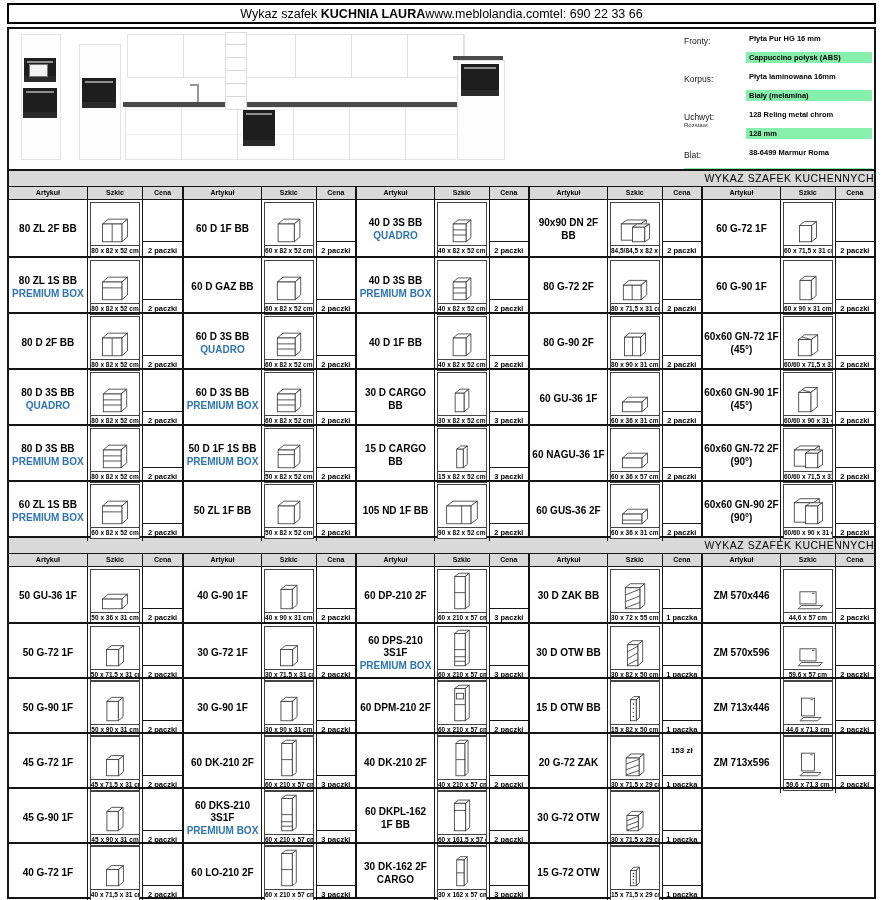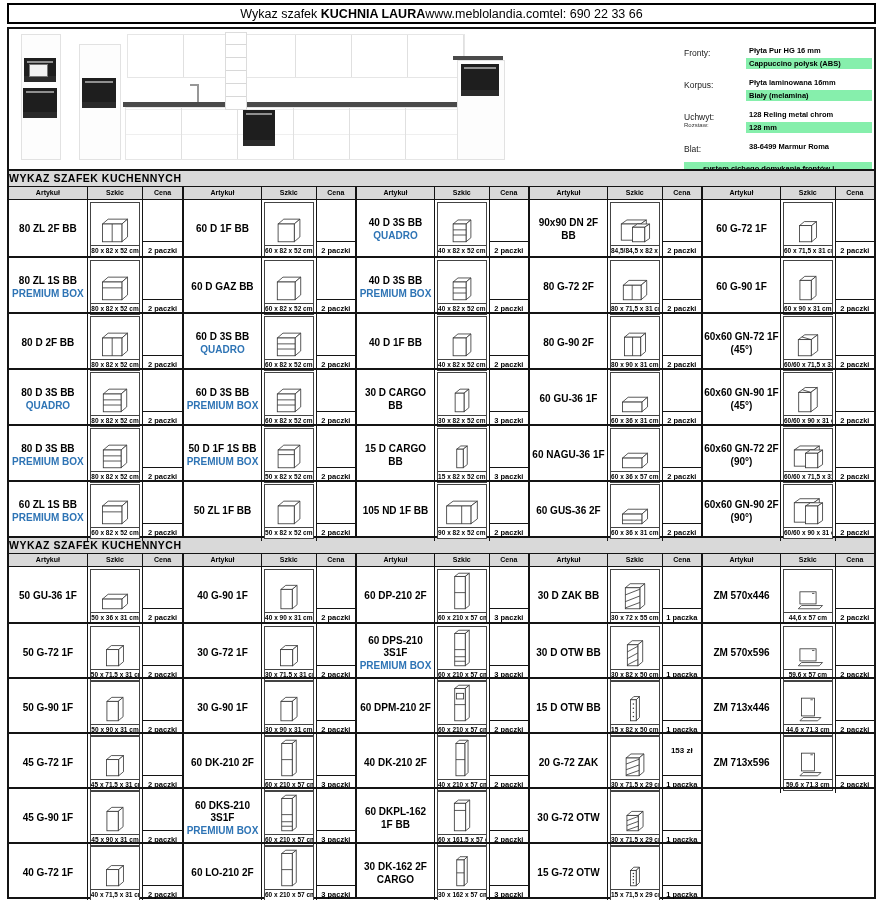--- a/index.html
+++ b/index.html
@@ -29,31 +29,31 @@
   .baserun{left:110px;top:75px;width:340px;height:51px;border:1px solid #e6e6e6;
     background:repeating-linear-gradient(90deg,rgba(0,0,0,0) 0 55px,#e0e0e0 55px 56px),
                repeating-linear-gradient(0deg,rgba(0,0,0,0) 0 24px,#efefef 24px 25px);}
   .faucet{left:182px;top:52px;width:2px;height:18px;background:#979797;}
   .faucet::before{content:"";position:absolute;left:-7px;top:0;width:8px;height:2px;background:#979797;}
   .oven3{left:228px;top:78px;width:32px;height:36px;}
   .counter2{left:438px;top:24px;width:50px;height:4px;background:#4a4a4a;}
   .tall3{left:442px;top:28px;width:46px;height:98px;}
   .oven4{left:446px;top:32px;width:38px;height:32px;}
   
-  .specs{position:absolute;right:2px;top:16px;width:188px;}
+  .specs{position:absolute;right:2px;top:4px;width:188px;}
   .spec-row{display:flex;margin-bottom:8px;}
   .spec-label{width:62px;font-size:8.5px;color:#1a1a1a;padding-top:3px;}
   .spec-sub{font-size:6px;color:#333;}
-  .spec-vals{flex:1;display:flex;flex-direction:column;gap:2px;}
+  .spec-vals{flex:1;display:flex;flex-direction:column;gap:8px;}
   .spec-line{font-size:7.5px;font-weight:bold;padding:1px 3px;min-height:9px;line-height:9px;}
   .hl{background:#86efac;}
   .spec-footer{font-size:7.5px;font-weight:bold;padding:2px 19px;margin-top:4px;}
   
   .band{height:15px;line-height:15px;background:#d9d9d9;border-top:2px solid #141414;border-bottom:1px solid #141414;
-        text-align:left;font-size:10.5px;font-weight:700;letter-spacing:.5px;}
+        text-align:right;font-size:10.5px;font-weight:400;letter-spacing:.5px;}
   .headrow{display:grid;grid-template-columns:repeat(5,1fr);}
   .hgroup{display:grid;grid-template-columns:45% 32% 23%;border-left:2px solid #141414;}
   .hgroup:first-child{border-left:none;}
   .hcell{background:#d9d9d9;height:12px;line-height:12px;border-bottom:1px solid #141414;border-left:1px solid #141414;
          font-size:7px;font-weight:bold;text-align:center;overflow:hidden;}
   .hcell:first-child{border-left:none;}
   .tbody{display:grid;grid-template-columns:repeat(5,1fr);}
   .tgroup{border-left:2px solid #141414;display:flex;flex-direction:column;min-width:0;}
   .tgroup:first-child{border-left:none;}
   .item{display:grid;grid-template-columns:45% 32% 23%;height:56px;box-sizing:border-box;border-top:2px solid #141414;min-width:0;}

